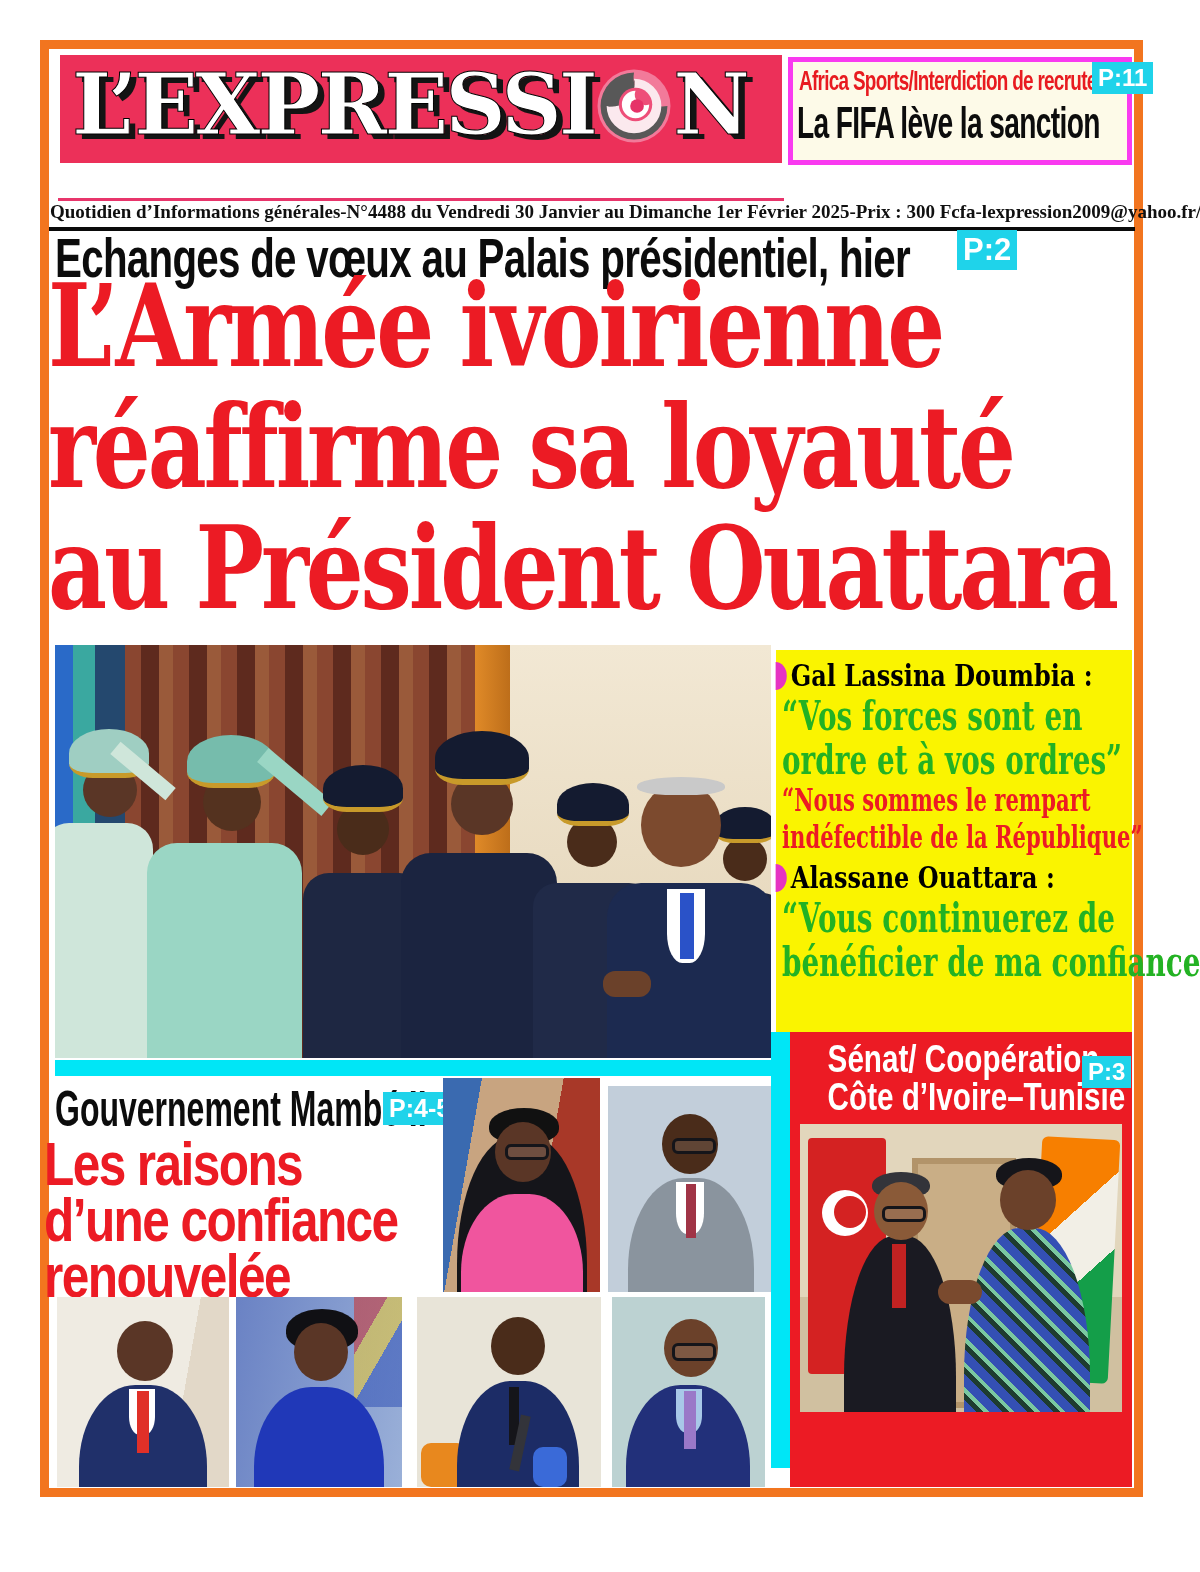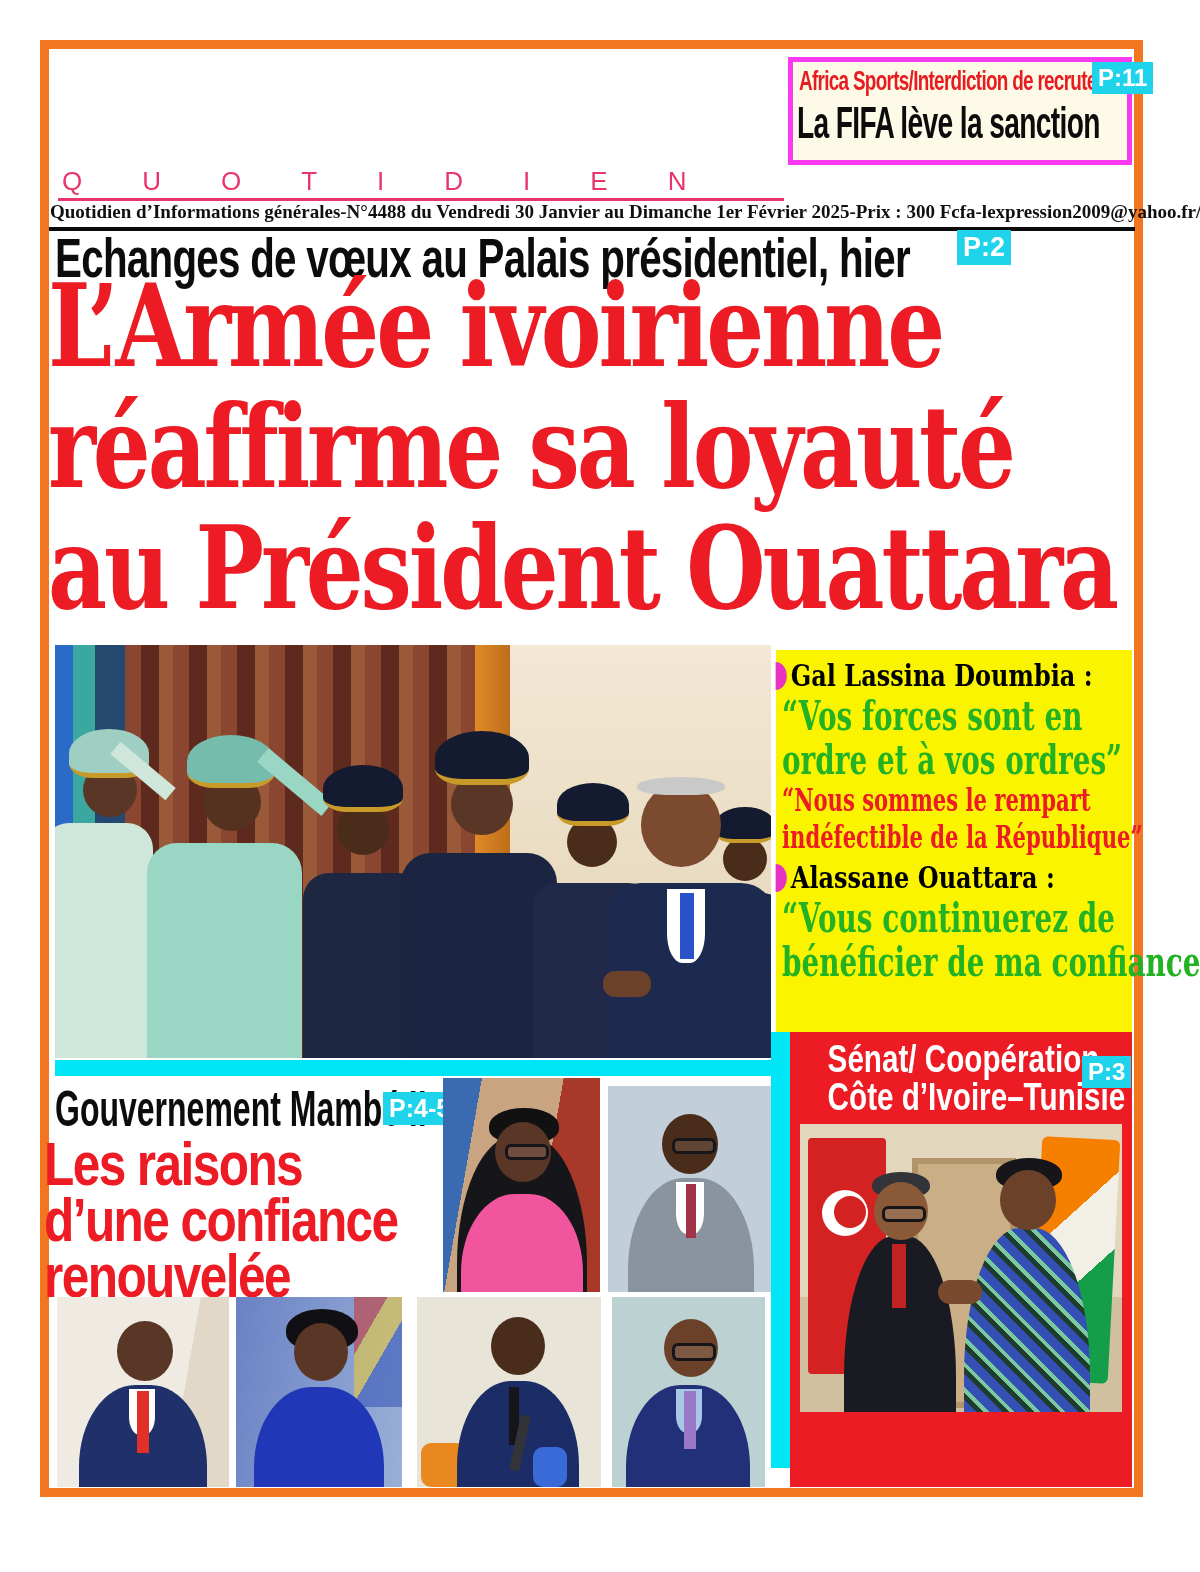--- a/index.html
+++ b/index.html
@@ -76,33 +76,43 @@
   .hair{border-radius:50% 50% 42% 42%;}
   .bod{border-radius:44% 44% 0 0/ 80% 80% 0 0;}
   .gl{border:3px solid #15151a;border-radius:6px;background:rgba(255,255,255,.12);}
 </style>
 </head>
 <body>
 
 <div class="page">
   <div class="frame"></div>
 
-  <div class="quot">QUOTIDIEN</div>
+  <div class="mast">
+    <div class="mast-title"><span>L’EXPRESSI</span><span class="spiral"><svg viewBox="0 0 100 100" width="76" height="76">
+          <circle cx="50" cy="50" r="48" fill="#F27A9A"></circle>
+          <path d="M50 6 a44 44 0 1 0 44 44 a38 38 0 0 1 -44 -44" fill="#585858"></path>
+          <path d="M50 16 a34 34 0 1 1 -34 34 a28 28 0 0 0 34 -34" fill="#F4althrough"></path>
+          <path d="M50 14 a36 36 0 1 1 -36 36 a30 30 0 0 0 36 -36" fill="#FBE9EE"></path>
+          <circle cx="52" cy="48" r="22" fill="#EE4E79"></circle>
+          <path d="M52 30 a18 18 0 1 0 18 18 a14 14 0 0 1 -18 -18" fill="#fff"></path>
+          <circle cx="54" cy="50" r="9" fill="#E63268"></circle>
+        </svg></span><span>N</span></div>
+  </div>
   <div class="quot-rule"></div>
   <div class="infoline">Quotidien d’Informations générales-N°4488 du Vendredi 30 Janvier  au Dimanche 1er Février 2025-Prix : 300 Fcfa-lexpression2009@yahoo.fr/Site: www.linfoexpress.com</div>
   <div class="black-rule"></div>
 
   <div class="sports">
     <div class="sports-kicker">Africa Sports/Interdiction de recrutement</div>
     <div class="sports-title">La FIFA lève la sanction</div>
   </div>
   <div class="badge" style="left:1092px;top:62px;font-size:24px;">P:11</div>
 
   <div class="kicker">Echanges de vœux au Palais présidentiel, hier</div>
-  <div class="badge" style="left:957px;top:230px;font-size:27px;">P:2</div>
+  <div class="badge" style="left:957px;top:230px;font-size:31px;">P:2</div>
   <div class="headline">
     <span class="hline">L’Armée ivoirienne</span>
     <span class="hline">réaffirme sa loyauté</span>
     <span class="hline">au Président Ouattara</span>
   </div>
 
   <div class="mainphoto">
     <i style="left:0;top:0;width:70px;height:413px;background:linear-gradient(90deg,#2A6AC8 0 18px,#3AA8A0 18px 40px,#24486E 40px 70px);"></i>
     <i style="left:70px;top:0;width:370px;height:413px;background:repeating-linear-gradient(90deg,#8A4630 0 16px,#5E2A1E 16px 34px,#9A5A3A 34px 48px);"></i>
     <i style="left:420px;top:0;width:40px;height:413px;background:linear-gradient(90deg,#E08A28,#B86A18);"></i>

